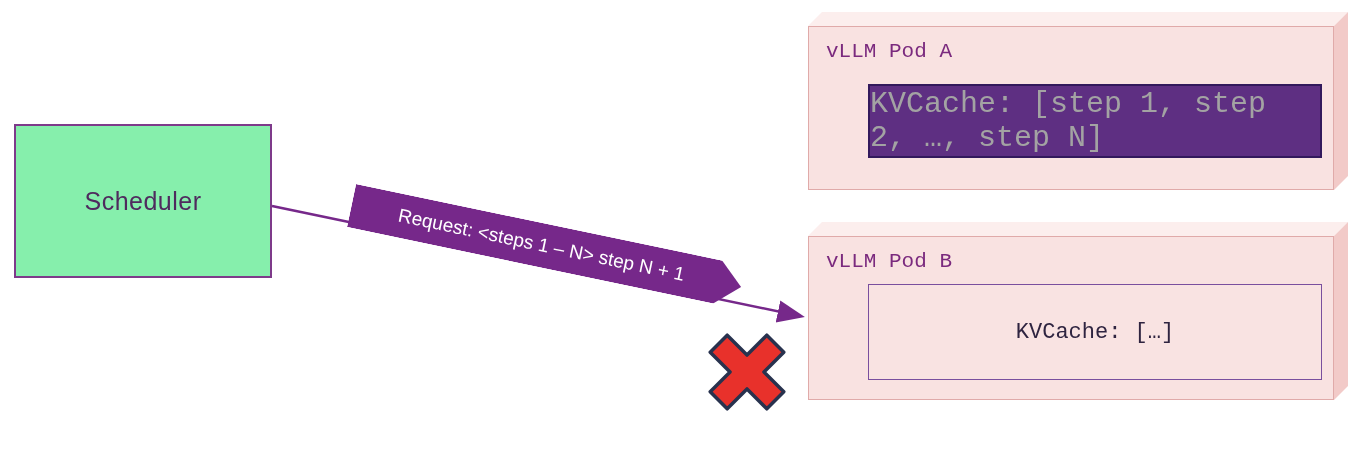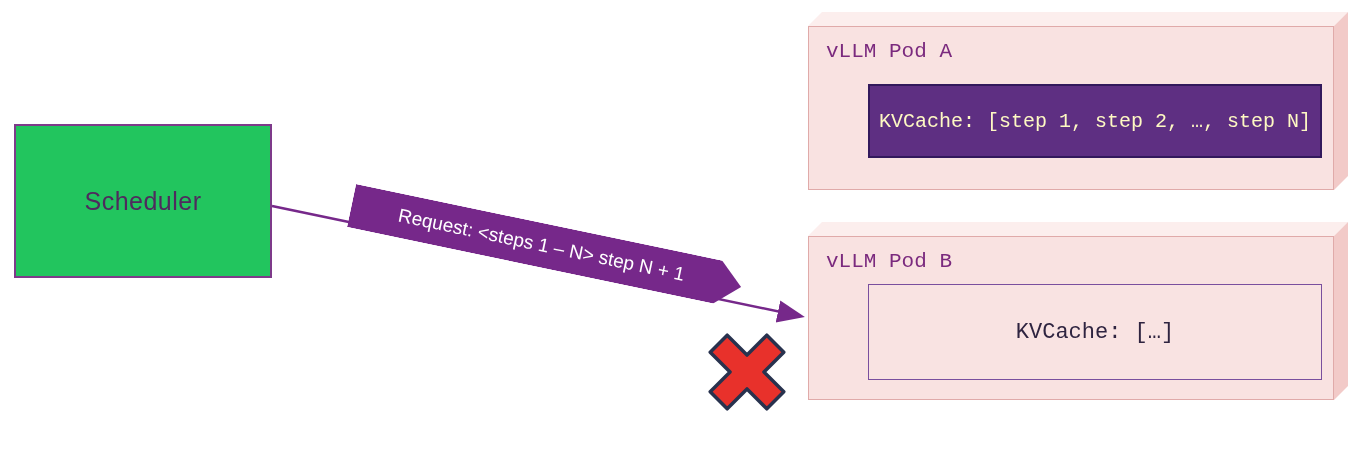--- a/index.html
+++ b/index.html
@@ -4,21 +4,21 @@
 <style>
   html,body{margin:0;padding:0;background:#ffffff;}
   .canvas{
     position:relative;width:1368px;height:472px;overflow:hidden;
     font-family:"Liberation Sans",sans-serif;background:#ffffff;
   }
 
   
   .scheduler{
     position:absolute;left:14px;top:124px;width:258px;height:154px;
-    background:#22c55e;border:2px solid #7e3a8a;box-sizing:border-box;
+    background:#86efac;border:2px solid #7e3a8a;box-sizing:border-box;
     display:flex;align-items:center;justify-content:center;
   }
   .scheduler-label{font-size:25px;color:#4f2a5e;letter-spacing:.5px;}
 
   
   .pod{position:absolute;width:540px;height:178px;font-family:Liberation Mono, monospace;}
   .pod-a{left:808px;top:12px;}
   .pod-b{left:808px;top:222px;}
   .face{position:absolute;left:0;top:0;width:100%;height:100%;}
   .face-top{
@@ -34,21 +34,21 @@
     background:#f9e2e1;border:1px solid #e0aaa9;box-sizing:border-box;
   }
   .pod-label{
     position:absolute;left:18px;top:28px;font-size:21px;color:#7b2a7e;
   }
   .kvcache-a{
     position:absolute;left:60px;top:72px;width:454px;height:74px;
     background:#5e2f82;border:2px solid #33195c;box-sizing:border-box;
     display:flex;align-items:center;justify-content:center;
   }
-  .kvcache-a-text{color:#fef9c3;font-size:20px;}
+  .kvcache-a-text{color:#a3a3a3;font-size:30px;}
   .kvcache-b{
     position:absolute;left:60px;top:62px;width:454px;height:96px;
     background:#f9e3e2;border:1.5px solid #7a4f9e;box-sizing:border-box;
     display:flex;align-items:center;justify-content:center;
   }
   .kvcache-b-text{color:#2f2440;font-size:22px;}
 
   
   .arrow-svg{position:absolute;left:0;top:0;width:1368px;height:472px;pointer-events:none;}
 

